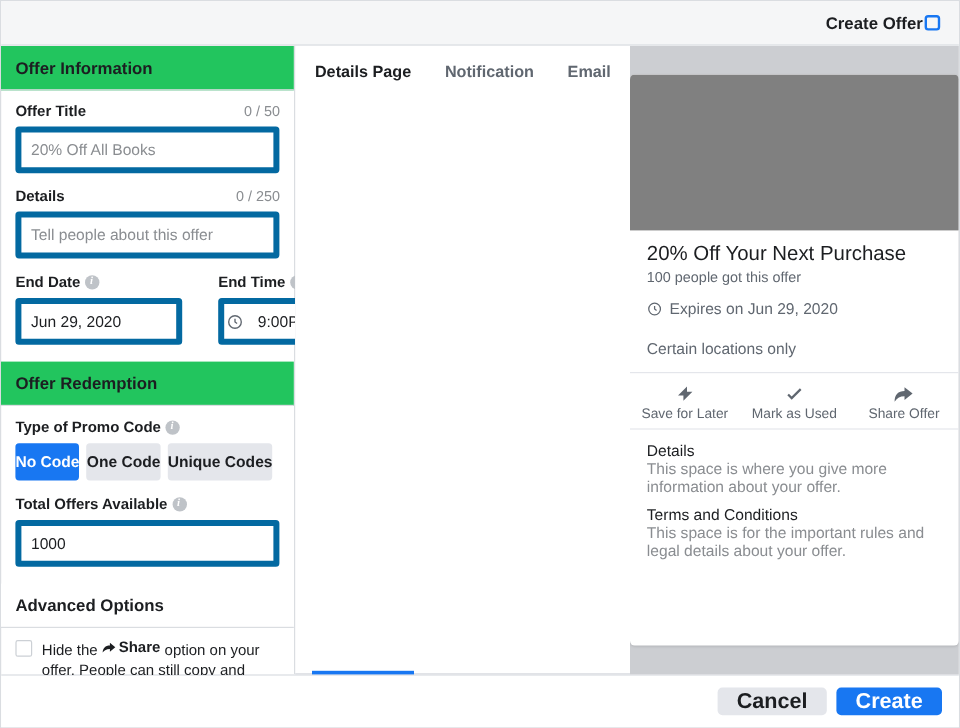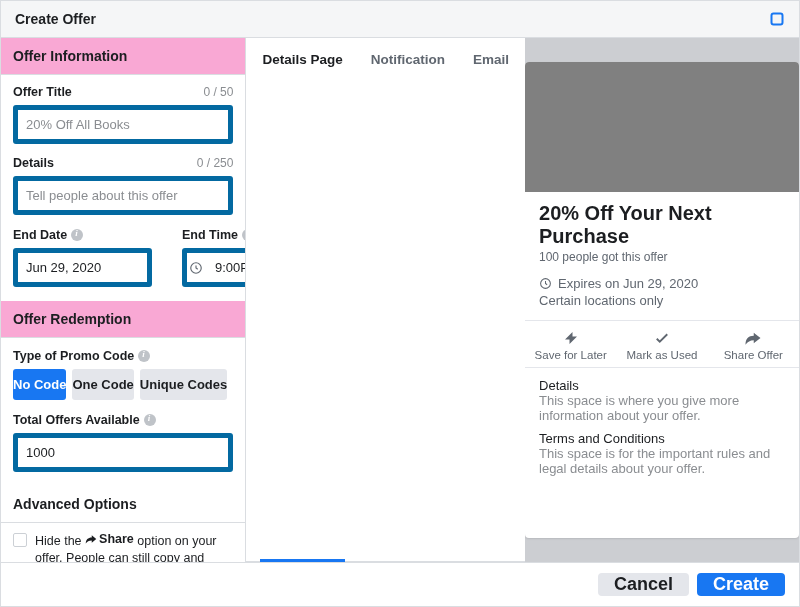--- a/index.html
+++ b/index.html
@@ -1,28 +1,28 @@
 <!DOCTYPE html>
 <html><head>
 <meta charset="utf-8">
 <style>
   * { box-sizing: border-box; margin: 0; padding: 0; }
   body { font-family: -apple-system, BlinkMacSystemFont, "Segoe UI", Helvetica, Arial, sans-serif; font-size: 13px; color: #1c1e21; background: #fff; width: 800px; height: 607px; overflow: hidden; }
   .modal { display: flex; flex-direction: column; width: 800px; height: 607px; border: 1px solid #dadde1; }
 
-  .header { display: flex; align-items: center; justify-content: space-between; padding: 10px 14px; border-bottom: 1px solid #dadde1; background: #f5f6f7; }
+  .header { display: flex; align-items: center; justify-content: flex-end; padding: 10px 14px; border-bottom: 1px solid #dadde1; background: #f5f6f7; }
   .header-title { font-weight: 700; font-size: 14px; }
   .sq-icon { width: 16px; height: 16px; color: #1877f2; }
   .sq-icon svg { width: 16px; height: 16px; display: block; }
 
   .body { display: flex; flex: 1; overflow: hidden; }
 
   
   .left { width: 342px; border-right: 1px solid #dadde1; overflow-y: auto; }
-  .section-h { font-weight: 700; font-size: 14px; padding: 10px 12px; border-bottom: 1px solid #dadde1; background: #f9a8d4; }
+  .section-h { font-weight: 700; font-size: 14px; padding: 10px 12px; border-bottom: 1px solid #dadde1; background: #22c55e; }
   .section-h.plain { background: #fff; }
   .section-body { padding: 10px 12px 14px 12px; }
 
   .field-top { display: flex; justify-content: space-between; align-items: baseline; }
   .label { font-weight: 600; font-size: 12.5px; color: #1c1e21; display: inline-flex; align-items: center; gap: 4px; }
   .counter { color: #8a8d91; font-size: 12px; }
   .info-dot { width: 12px; height: 12px; border-radius: 50%; background: #bfc3c8; display: inline-block; position: relative; }
   .info-dot::after { content: "i"; font-style: italic; font-family: serif; color: #fff; font-size: 9px; position: absolute; left: 4px; top: -1px; }
 
   .input { width: 100%; border: 5px solid #0369a1; border-radius: 3px; padding: 7px 8px; font-size: 13px; color: #1c1e21; background: #fff; }
@@ -50,25 +50,25 @@
   
   .right { flex: 1; display: flex; }
   .tabs { display: flex; gap: 24px; padding: 0 14px; border-bottom: 1px solid #dadde1; }
   .tab { padding: 14px 2px; font-size: 13.5px; font-weight: 600; color: #606770; cursor: pointer; border-bottom: 3px solid transparent; margin-bottom: -1px; }
   .tab.active { color: #1c1e21; border-bottom-color: #1877f2; }
 
   .preview-area { flex: 1; background: #ccced2; display: flex; justify-content: center; padding: 24px 0; overflow: auto; }
   .card { width: 310px; background: #fff; border-radius: 4px; box-shadow: 0 1px 2px rgba(0,0,0,0.1); overflow: hidden; }
   .card-img { height: 130px; background: #808080; }
   .card-pad { padding: 10px 14px 12px 14px; }
-  .card-title { font-size: 20px; font-weight: 700; color: #1c1e21; }
+  .card-title { font-size: 17px; font-weight: 400; color: #1c1e21; }
   .card-sub { font-size: 12px; color: #606770; margin-top: 2px; }
   .card-line { font-size: 13px; color: #606770; margin-top: 12px; display: flex; align-items: center; gap: 6px; }
   .card-line svg { width: 13px; height: 13px; }
-  .card-loc { font-size: 13px; color: #606770; margin-top: 2px; }
+  .card-loc { font-size: 13px; color: #606770; margin-top: 18px; }
   .card-actions { display: flex; border-top: 1px solid #e4e6eb; border-bottom: 1px solid #e4e6eb; }
   .act { flex: 1; text-align: center; padding: 8px 0 6px 0; color: #606770; cursor: pointer; }
   .act svg { width: 18px; height: 18px; display: block; margin: 0 auto 2px auto; }
   .act-label { font-size: 11.5px; }
   .card-block { padding: 10px 14px; }
   .blk-h { font-size: 13px; color: #1c1e21; }
   .blk-t { font-size: 13px; color: #8a8d91; }
   .blk2 { margin-top: 8px; }
 
   

